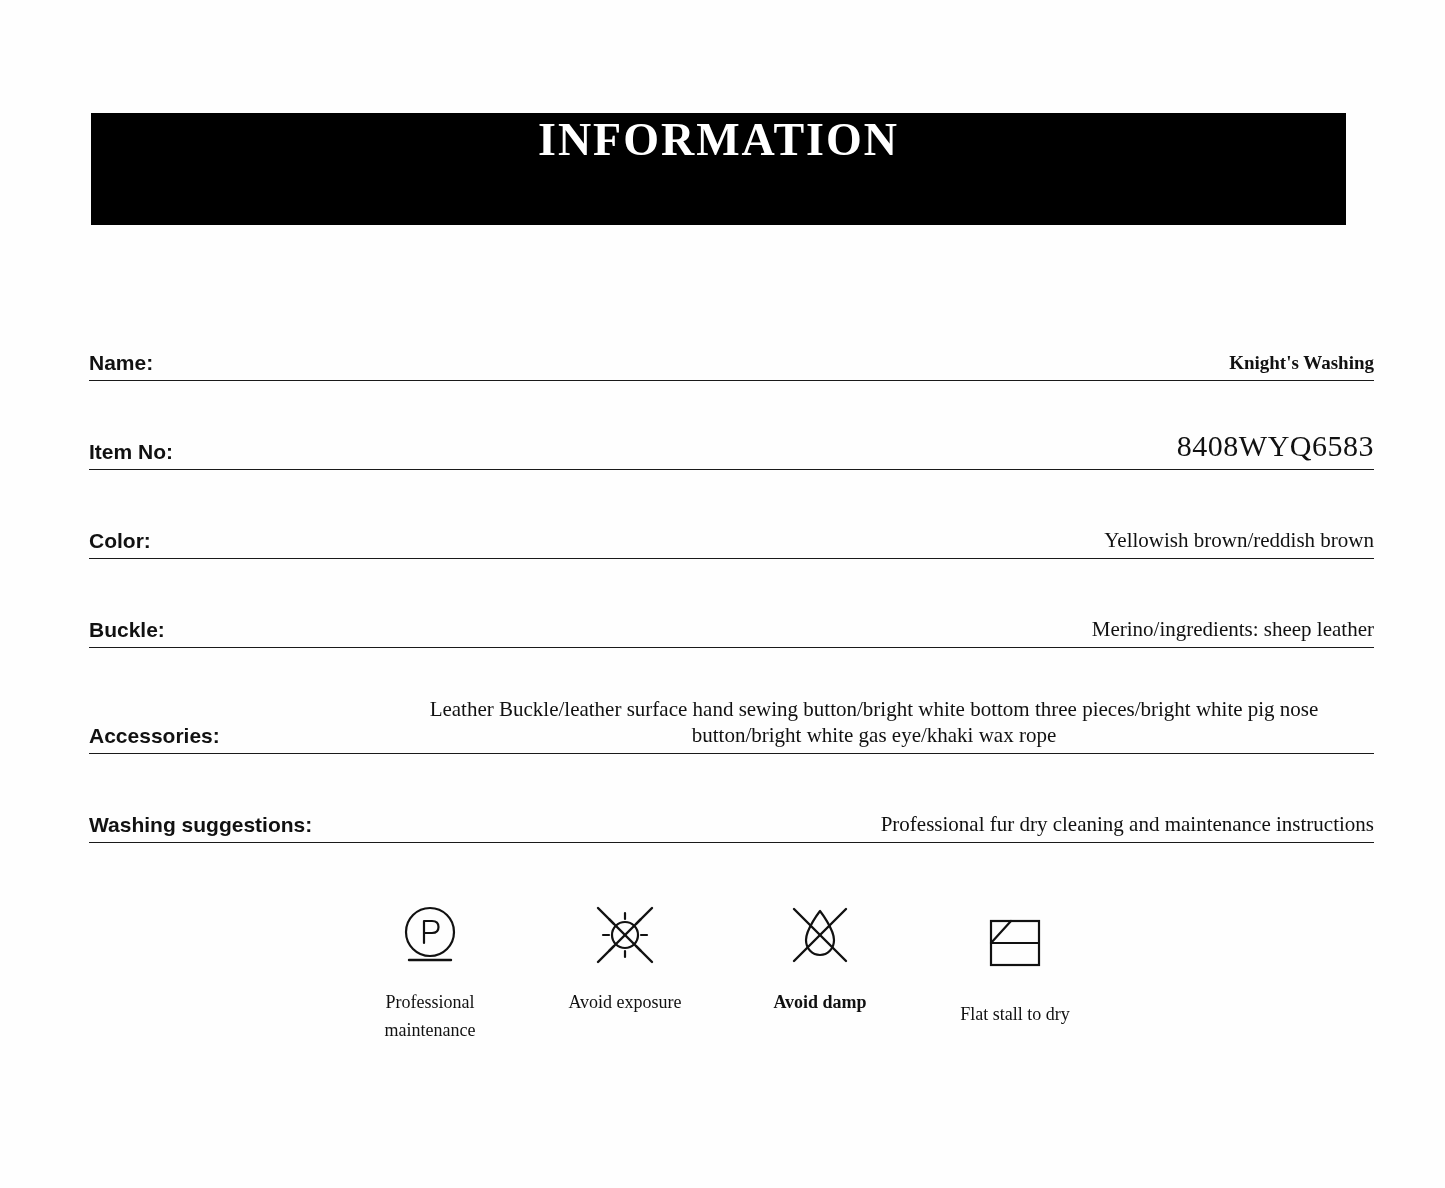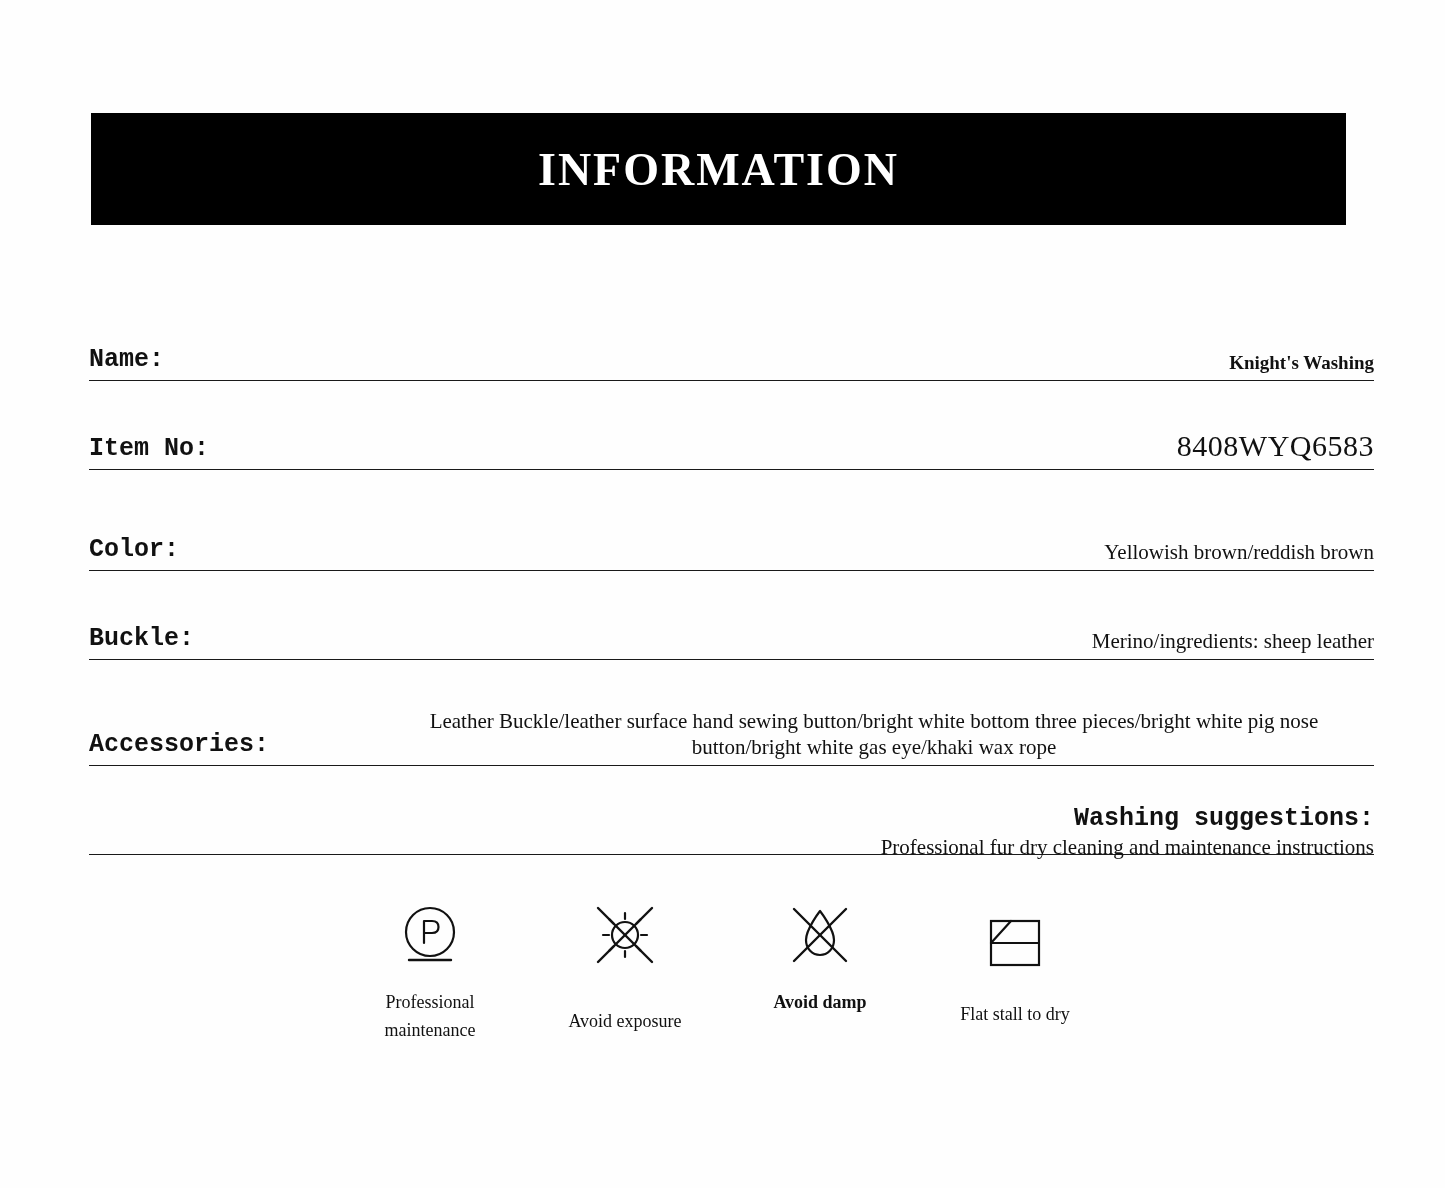--- a/index.html
+++ b/index.html
@@ -22,21 +22,21 @@
   }
   
   .banner {
     position: absolute;
     left: 91px;
     top: 113px;
     width: 1255px;
     height: 112px;
     background: #000000;
     display: flex;
-    align-items: center;
+    align-items: flex-start;
     justify-content: center;
   }
   .banner-title {
     color: #ffffff;
     font-family: "Liberation Serif", serif;
     font-weight: bold;
     font-size: 46px;
     letter-spacing: 2px;
   }
   
@@ -48,30 +48,30 @@
   }
   .info-row {
     position: relative;
     border-bottom: 1.2px solid #1a1a1a;
     display: flex;
     align-items: flex-end;
     justify-content: space-between;
     padding-bottom: 5px;
   }
   .row-h1 { height: 45px; margin-bottom: 38px; }
-  .row-h2 { height: 45px; margin-bottom: 50px; gap: 26px; }
+  .row-h2 { height: 45px; margin-bottom: 38px; gap: 26px; }
   .row-h3 { height: 45px; margin-bottom: 38px; }
   .row-h4 { height: 45px; margin-bottom: 38px; }
   .row-h5 { height: 62px; margin-bottom: 38px; }
-  .row-h6 { height: 45px; margin-bottom: 12px; flex-direction: column; }
+  .row-h6 { height: 45px; margin-bottom: 12px; }
 
   .label {
-    font-family: Liberation Mono, monospace;
+    font-family: Liberation Sans, sans-serif;
     font-weight: bold;
-    font-size: 25px;
+    font-size: 21px;
     color: #111111;
     white-space: nowrap;
     line-height: 1.2;
   }
   .value {
     font-family: "Liberation Serif", serif;
     font-size: 21px;
     color: #111111;
     text-align: right;
     line-height: 1.25;
@@ -116,21 +116,21 @@
   .sym-item .caption {
     margin-top: 14px;
     text-align: center;
     font-family: "Liberation Serif", serif;
     font-size: 18px;
     line-height: 1.55;
     color: #111111;
     max-width: 175px;
   }
   .sym-item.s1 { margin-left: 0px; }
-  .sym-item.s2 { margin-left: -5px; gap: 19px; }
+  .sym-item.s2 { margin-left: -5px; }
   .sym-item.s3 { margin-left: -5px; font-weight: bold; }
   .sym-item.s4 { margin-left: -5px; padding-top: 8px; }
   .sym-item.s4 .caption { margin-top: 18px; }
 </style>
 </head>
 <body>
 
 <div class="page">
 
   <div class="banner">

